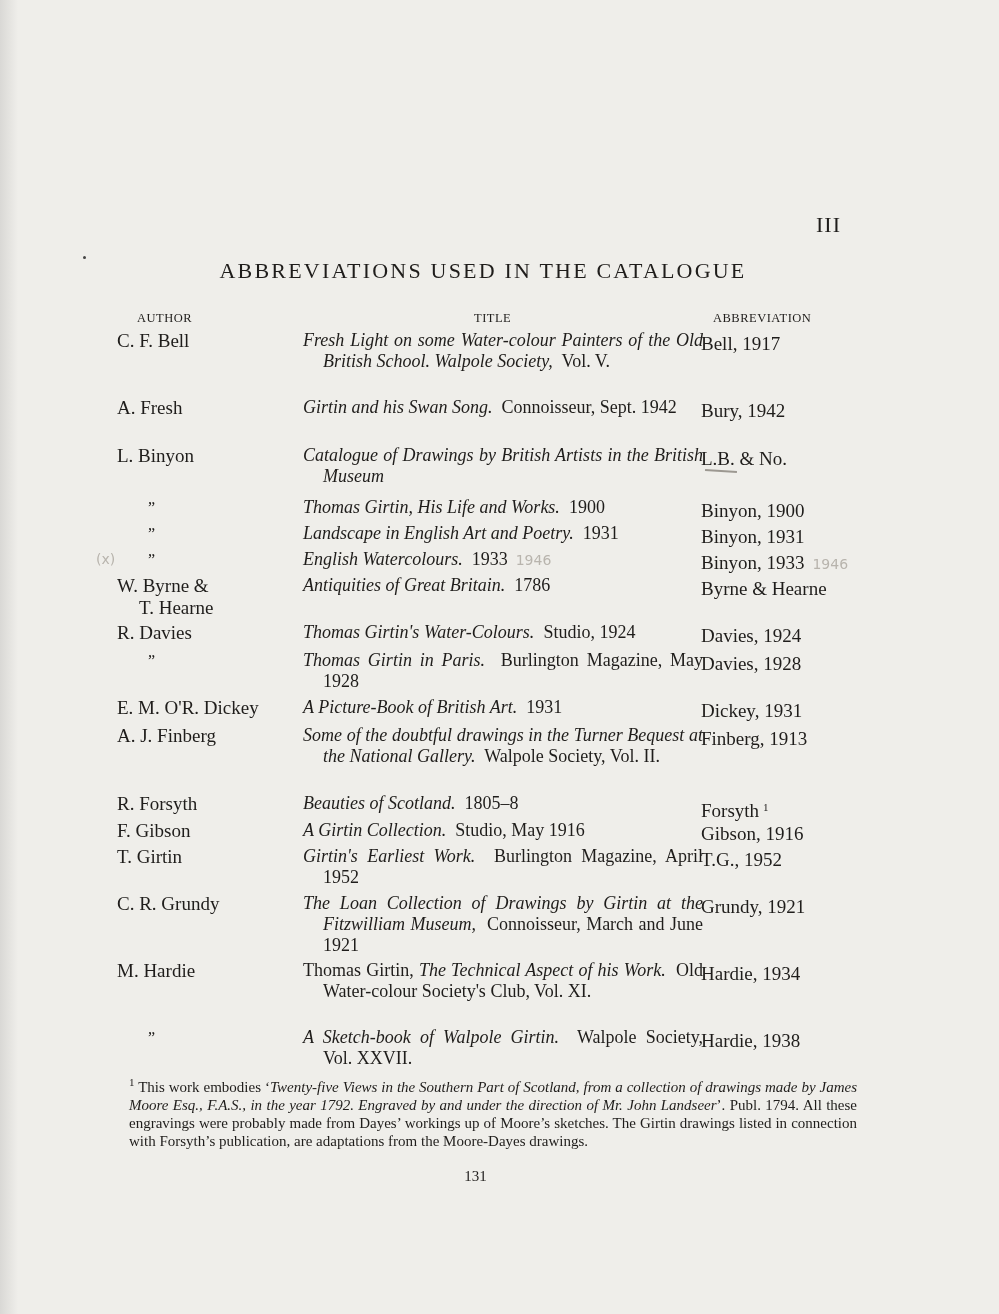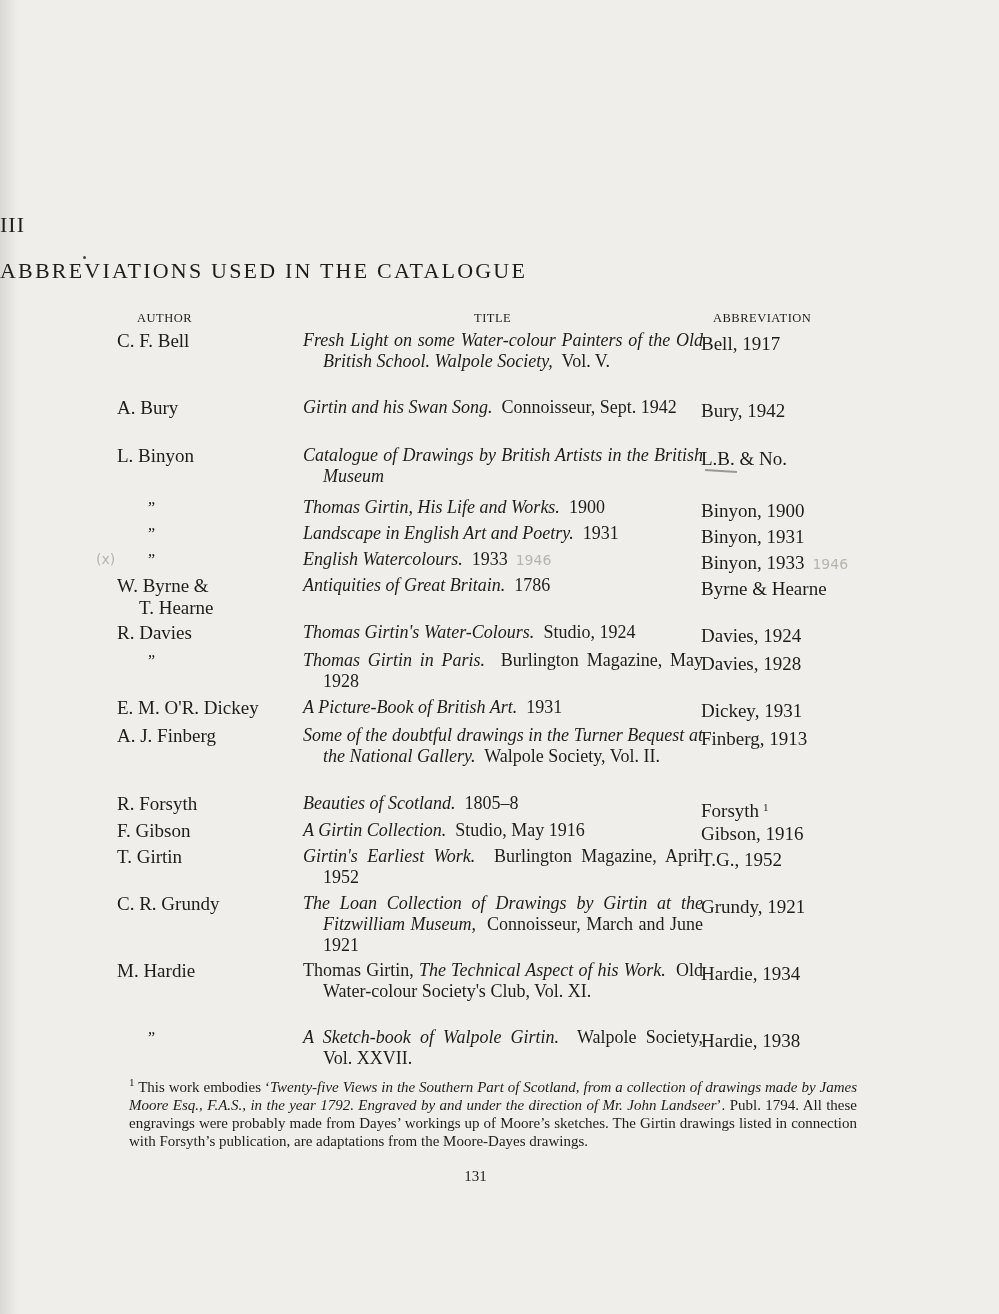--- a/index.html
+++ b/index.html
@@ -10,25 +10,25 @@
       overflow: hidden;
       font-family: "Liberation Serif", "DejaVu Serif", serif;
       color: #1f1d1b;
     }
     .page-shade {
       position: absolute; left: 0; top: 0; width: 18px; height: 1314px;
       background: linear-gradient(to right, #d9d8d5, rgba(239,238,234,0));
     }
     .speck { position: absolute; left: 83px; top: 256px; width: 3px; height: 3px; background: #444; border-radius: 50%; }
     .numeral {
-      position: absolute; top: 212px; left: 0; width: 841px; text-align: left;
+      position: absolute; top: 212px; left: 0; width: 841px; text-align: right;
       font-size: 22px; letter-spacing: 1px;
     }
     .heading {
-      position: absolute; top: 258px; left: 0; width: 966px; 
+      position: absolute; top: 258px; left: 0; width: 966px; text-align: center;
       font-size: 22px; letter-spacing: 2.2px;
     }
     .col-head {
       position: absolute; top: 311px; font-size: 12.5px; letter-spacing: 0.5px;
     }
     .ch-author { left: 137px; }
     .ch-title { left: 474px; }
     .ch-abbr { left: 713px; }
 
     .entries { position: absolute; top: 330px; left: 0; width: 999px; }
@@ -82,21 +82,21 @@
 <div class="col-head ch-title">TITLE</div>
 <div class="col-head ch-abbr">ABBREVIATION</div>
 
 <div class="entries" id="entries">
     <div class="row" style="position: absolute; top: 0px; left: 0px; width: 999px;">
       <div class="author"><span>C. F. Bell</span></div>
       <div class="title"><i>Fresh Light on some Water-colour Painters of the Old British School. Walpole Society,</i>&nbsp; <span>Vol. V.</span></div>
       <div class="abbr"><span>Bell, 1917</span></div>
     </div>
     <div class="row" style="position: absolute; top: 67px; left: 0px; width: 999px;">
-      <div class="author"><span>A. Bury</span></div>
+      <div class="author"><span>A. Fresh</span></div>
       <div class="title"><i>Girtin and his Swan Song.</i>&nbsp; <span>Connoisseur, Sept. 1942</span></div>
       <div class="abbr"><span>Bury, 1942</span></div>
     </div>
     <div class="row" style="position: absolute; top: 115px; left: 0px; width: 999px;">
       <div class="author"><span>L. Binyon</span></div>
       <div class="title"><i>Catalogue of Drawings by British Artists in the British Museum</i></div>
       <div class="abbr"><span>L.B. &amp; No.</span><div class="underline-mark" style="left: 4px; top: 22px;"></div></div>
     </div>
     <div class="row" style="position: absolute; top: 167px; left: 0px; width: 999px;">
       <div class="author ditto"><span>”</span></div>

